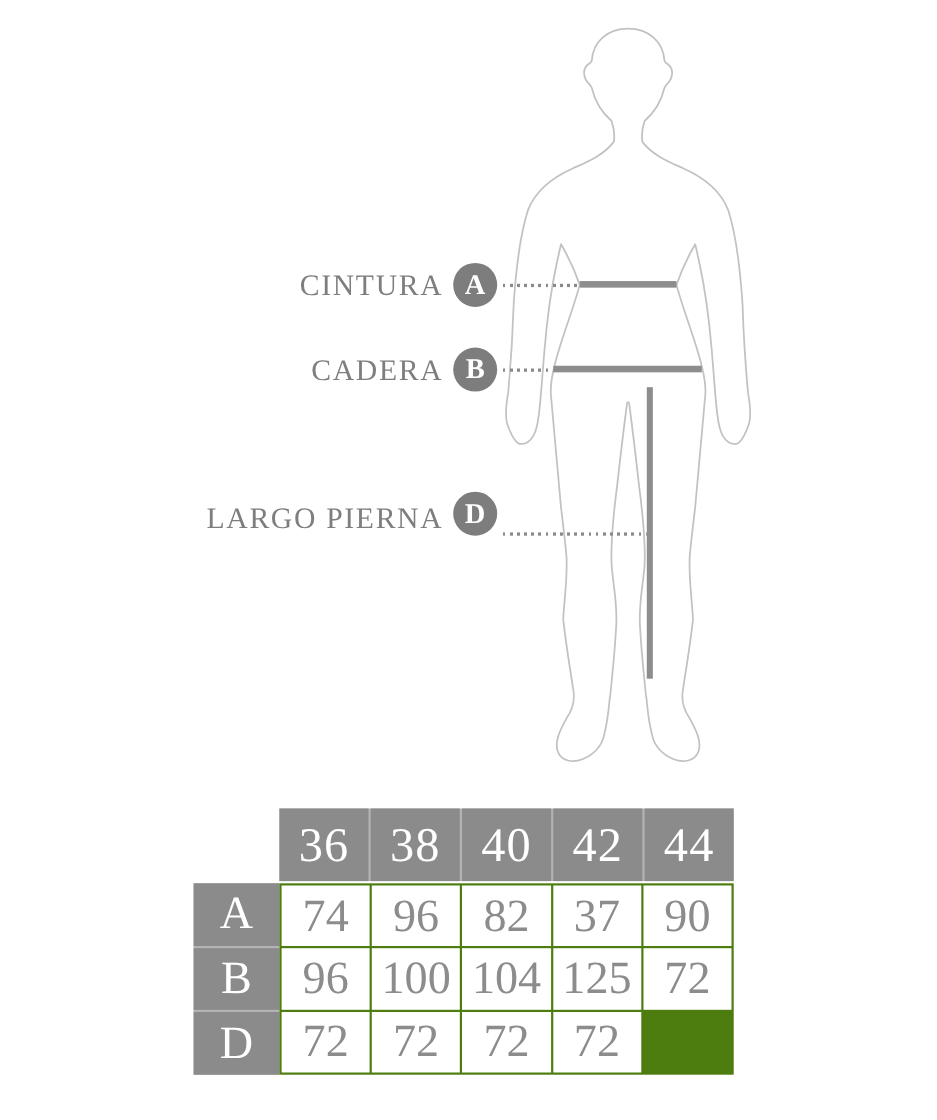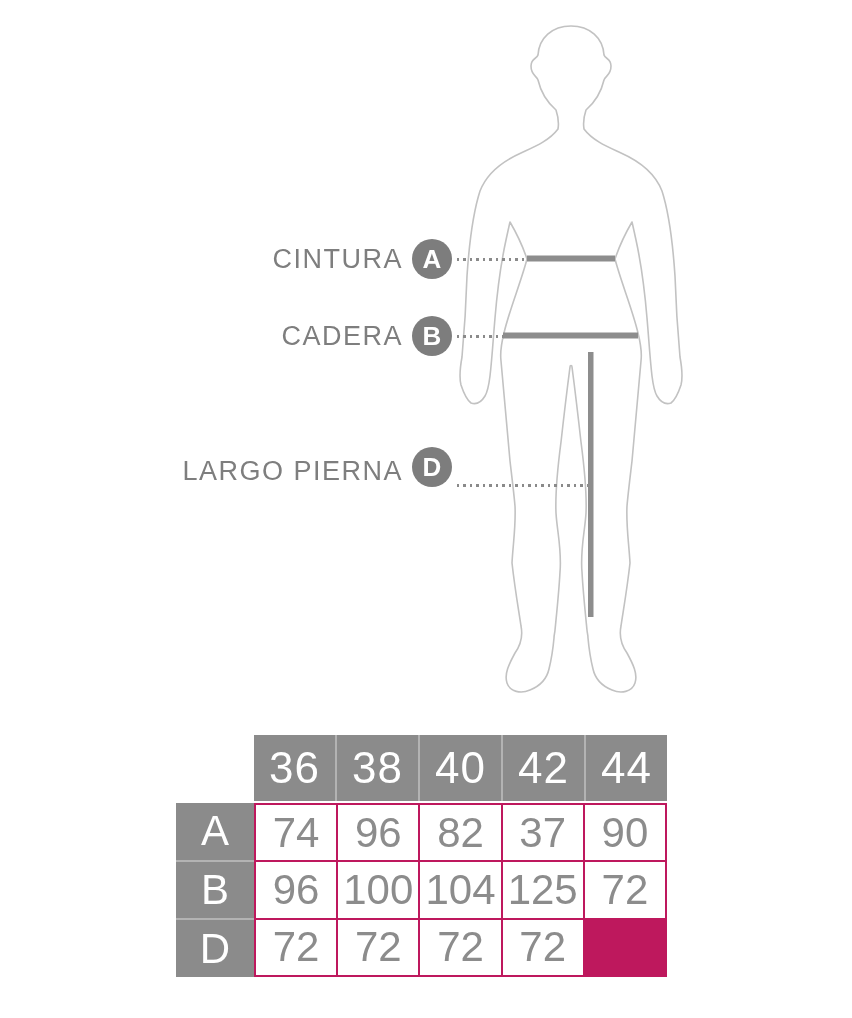--- a/index.html
+++ b/index.html
@@ -2,21 +2,21 @@
 <html><head>
 <meta charset="utf-8">
 <style>
   * { margin: 0; padding: 0; box-sizing: border-box; }
   html, body { background: #ffffff; }
   .page {
     position: relative;
     width: 852px;
     height: 1018px;
     background: #ffffff;
-    font-family: Liberation Sans, sans-serif;
+    font-family: Liberation Serif, serif;
     overflow: hidden;
   }
 
   
   .figure-svg {
     position: absolute;
     left: 440px;
     top: 20px;
     width: 280px;
     height: 690px;
@@ -114,21 +114,21 @@
     position: absolute;
     left: 78px;
     top: 68px;
     width: 413px;
     height: 174px;
     display: grid;
     grid-template-columns: repeat(5, 1fr);
     grid-template-rows: repeat(3, 1fr);
     gap: 2px;
     padding: 2px;
-    background: #be185d;
+    background: #4d7c0f;
   }
   .data-cell {
     background: #ffffff;
     color: #8c8c8c;
     display: flex;
     align-items: center;
     justify-content: center;
     font-size: 42px;
   }
 </style>

